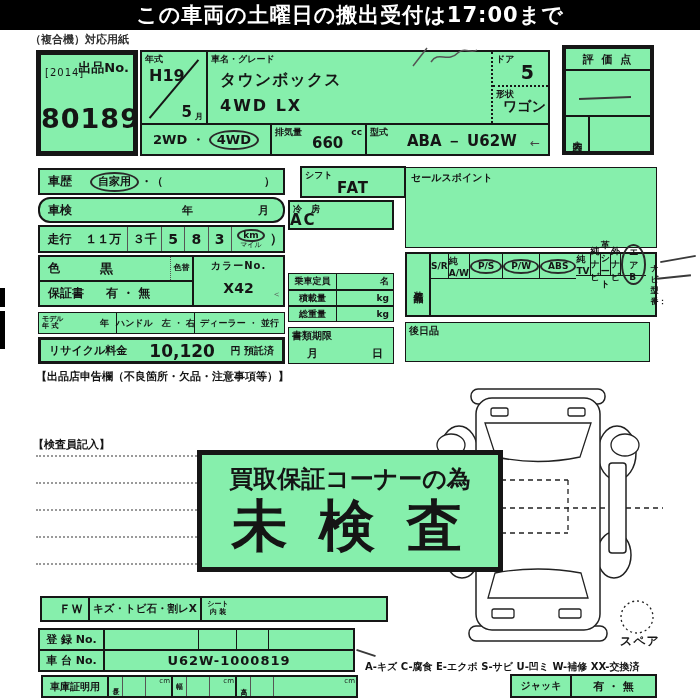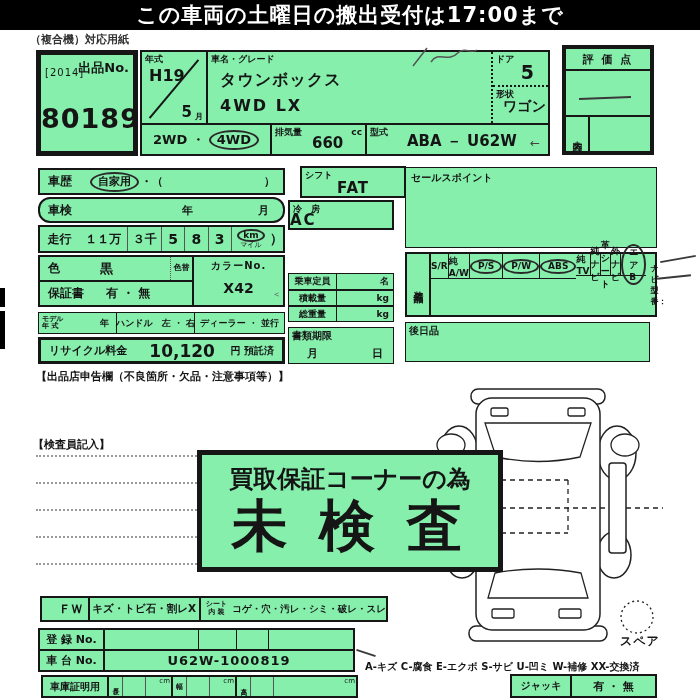--- a/index.html
+++ b/index.html
@@ -284,21 +284,20 @@
   <div class="bold" style="font-size:56px;line-height:1.1;letter-spacing:6px;white-space:nowrap;">未 検 査</div>
 </div>
 
 <div class="box" style="left:40px;top:596px;width:348px;height:26px;display:flex;align-items:stretch;">
   <span class="cell bold" style="width:34px;font-size:12px;margin-left:12px;">ＦＷ</span>
   <span class="cell bold" style="width:112px;border-left:2px solid #161616;font-size:10.5px;white-space:nowrap;">キズ・トビ石・割レX</span>
   <span class="cell" style="width:34px;border-left:2px solid #161616;flex-direction:column;line-height:1.1;">
     <span class="mini" style="font-size:7px;">シート</span>
     <span class="mini" style="font-size:7px;">内 装</span>
   </span>
-  <span class="cell bold" style="flex:1;font-size:9.5px;white-space:nowrap;">コゲ・穴・汚レ・シミ・破レ・スレ</span>
 </div>
 
 <div class="box" style="left:38px;top:628px;width:317px;height:44px;display:flex;flex-direction:column;">
   <div class="flex" style="flex:1;border-bottom:2px solid #161616;">
     <span class="cell bold" style="width:65px;border-right:2px solid #161616;font-size:11px;white-space:nowrap;">登 録 No.</span>
     <span style="flex:1;"></span>
     <span style="width:38px;border-left:1.5px solid #161616;"></span>
     <span style="width:32px;border-left:1.5px solid #161616;"></span>
     <span style="width:85px;border-left:1.5px solid #161616;"></span>
   </div>

